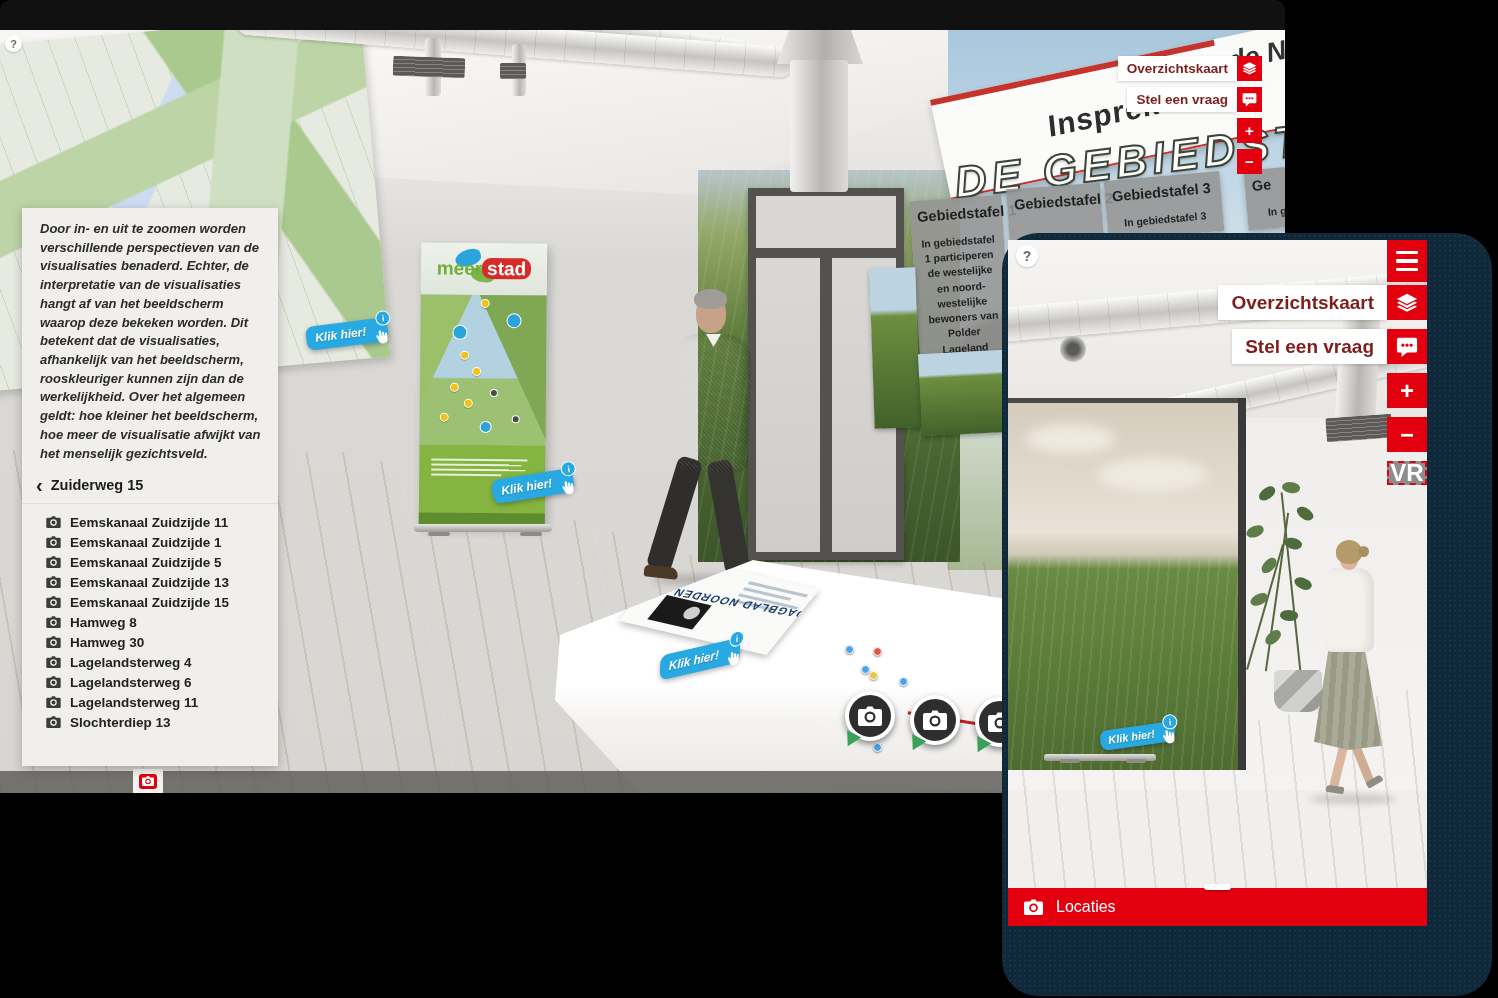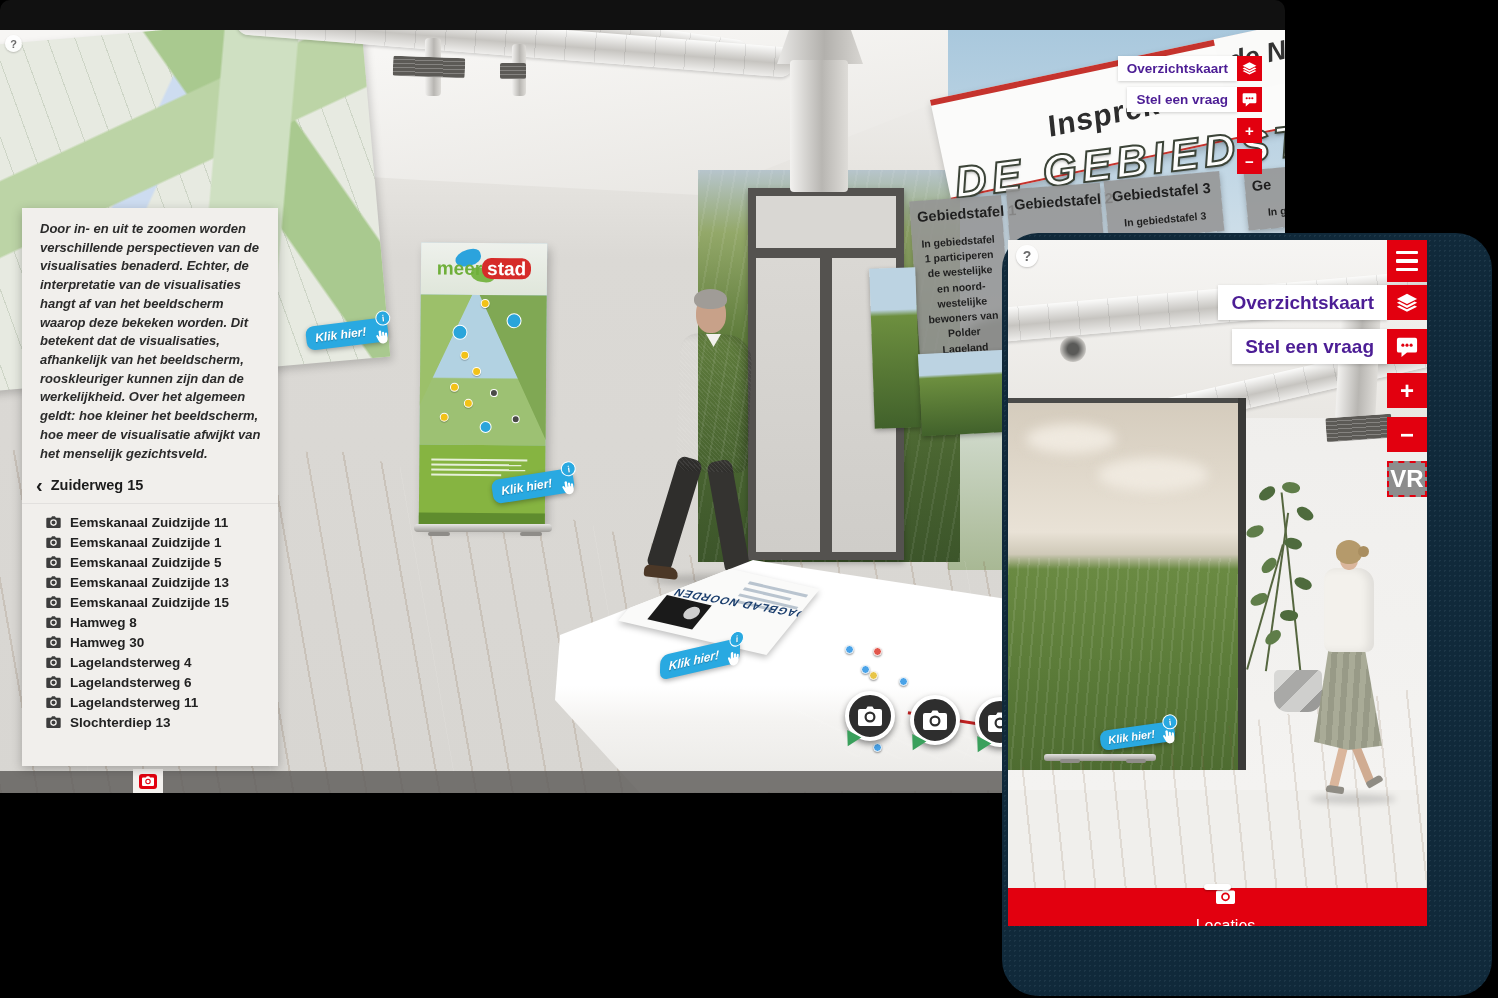--- a/index.html
+++ b/index.html
@@ -126,21 +126,21 @@
   #mv-bottombar { left:0; top:741px; width:1285px; height:22px; background:rgba(96,94,92,.84); }
   #cam-tab { left:133px; top:739px; width:30px; height:24px; background:#f4f2ef; display:flex; align-items:center; justify-content:center; }
   #cam-tab .btn { width:18px; height:15px; background:#e2000f; border-radius:3px; display:flex; align-items:center; justify-content:center; }
 
   
   .help-circle { border-radius:50%; background:rgba(255,255,255,.88); color:#6b6b6b; font-weight:bold; display:flex; align-items:center; justify-content:center; box-shadow:0 1px 2px rgba(0,0,0,.2); }
 
   
   .ctrl-col { position:absolute; display:flex; flex-direction:column; align-items:flex-end; }
   .ctrl-row { display:flex; align-items:stretch; }
-  .ctrl-label { background:#fff; color:#4c1d95; font-weight:600; display:flex; align-items:center; box-shadow:0 1px 3px rgba(0,0,0,.18); }
+  .ctrl-label { background:#fff; color:#7f1d1d; font-weight:600; display:flex; align-items:center; box-shadow:0 1px 3px rgba(0,0,0,.18); }
   .ctrl-box { background:#e2000f; color:#fff; display:flex; align-items:center; justify-content:center; font-weight:bold; }
   .ctrl-box.vr { background:#8d8d8d; border:2px dashed #e2000f; font-size:14px; }
   #mv-controls { top:26px; right:23px; }
   #mv-controls .ctrl-row { height:25px; margin-bottom:6px; }
   #mv-controls .ctrl-label { font-size:13.5px; padding:0 9px; }
   #mv-controls .ctrl-box { width:25px; font-size:15px; }
   #mv-controls .ctrl-box svg { width:15px; height:15px; }
 
   
   #tablet { left:1002px; top:233px; width:490px; height:763px; border-radius:36px; background:#10293a; background-image:radial-gradient(rgba(140,170,190,.10) 1px, transparent 1px); background-size:5px 5px; }
@@ -189,24 +189,24 @@
   #woman .shadow { position:absolute; left:10px; bottom:-2px; width:86px; height:10px; background:rgba(0,0,0,.15); border-radius:50%; filter:blur(3px); }
 
   
   #mob-menu { position:absolute; top:0; right:0; width:40px; height:42px; background:#e2000f; display:flex; flex-direction:column; align-items:center; justify-content:center; gap:5px; }
   #mob-menu .hbar { width:22px; height:3.5px; background:#fff; border-radius:1px; }
   #mob-controls { top:45px; right:0; }
   #mob-controls .ctrl-row { height:35px; margin-bottom:9px; }
   #mob-controls .ctrl-label { font-size:19px; padding:0 13px; }
   #mob-controls .ctrl-box { width:40px; font-size:24px; }
   #mob-controls .ctrl-box svg { width:22px; height:22px; }
-  #mob-controls .ctrl-box.vr { height:36px; }
-
-  
-  #locaties-bar { left:0; top:648px; width:419px; height:38px; background:#e2000f; display:flex; align-items:center; color:#fff; font-size:16px; padding-left:16px; gap:13px;flex-direction:column; }
+  #mob-controls .ctrl-box.vr { height:24px; }
+
+  
+  #locaties-bar { left:0; top:648px; width:419px; height:38px; background:#e2000f; display:flex; align-items:center; color:#fff; font-size:16px; padding-left:16px; gap:13px; }
   #drag-handle { left:196px; top:644px; width:27px; height:6px; background:#fff; border-radius:3px; box-shadow:0 1px 2px rgba(0,0,0,.3); }
 
   
   #panel { left:22px; top:208px; width:256px; height:558px; background:#f1efec; box-shadow:0 3px 10px rgba(0,0,0,.25); overflow:hidden; }
   #panel-title { padding:18px 18px 0 18px; font-size:17px; font-weight:bold; color:#1c1c1c; }
   #panel-desc { padding:12px 16px 0 18px; font-size:13px; line-height:1.44; font-style:italic; font-weight:600; color:#2b2b2b; }
   #panel-back { display:flex; align-items:center; gap:8px; padding:14px 18px 10px 14px; font-size:14.5px; font-weight:bold; color:#1c1c1c; border-bottom:1px solid rgba(0,0,0,.06); }
   #panel-back .chev { font-size:20px; line-height:12px; }
   #pano-list { padding:8px 0 0 24px; }
   .pano-item { display:flex; align-items:center; gap:9px; height:20px; font-size:13.5px; font-weight:600; color:#222; cursor:pointer; }

